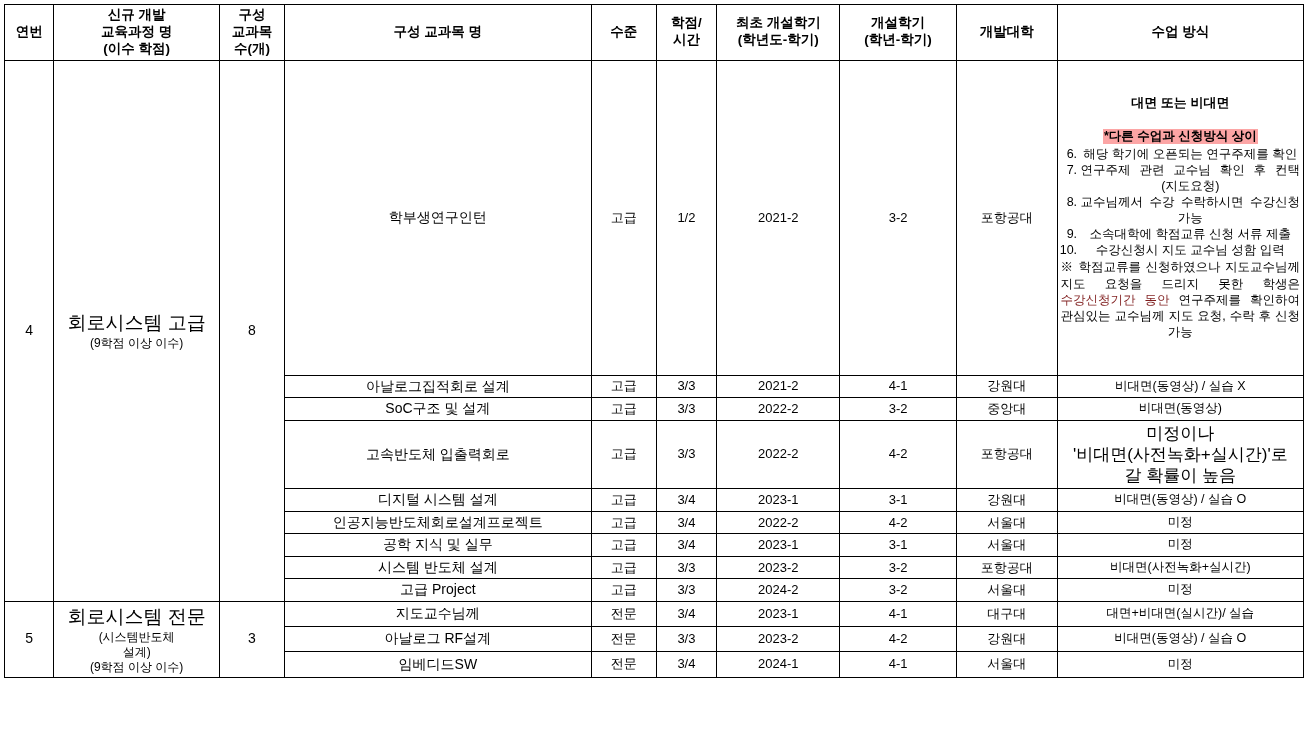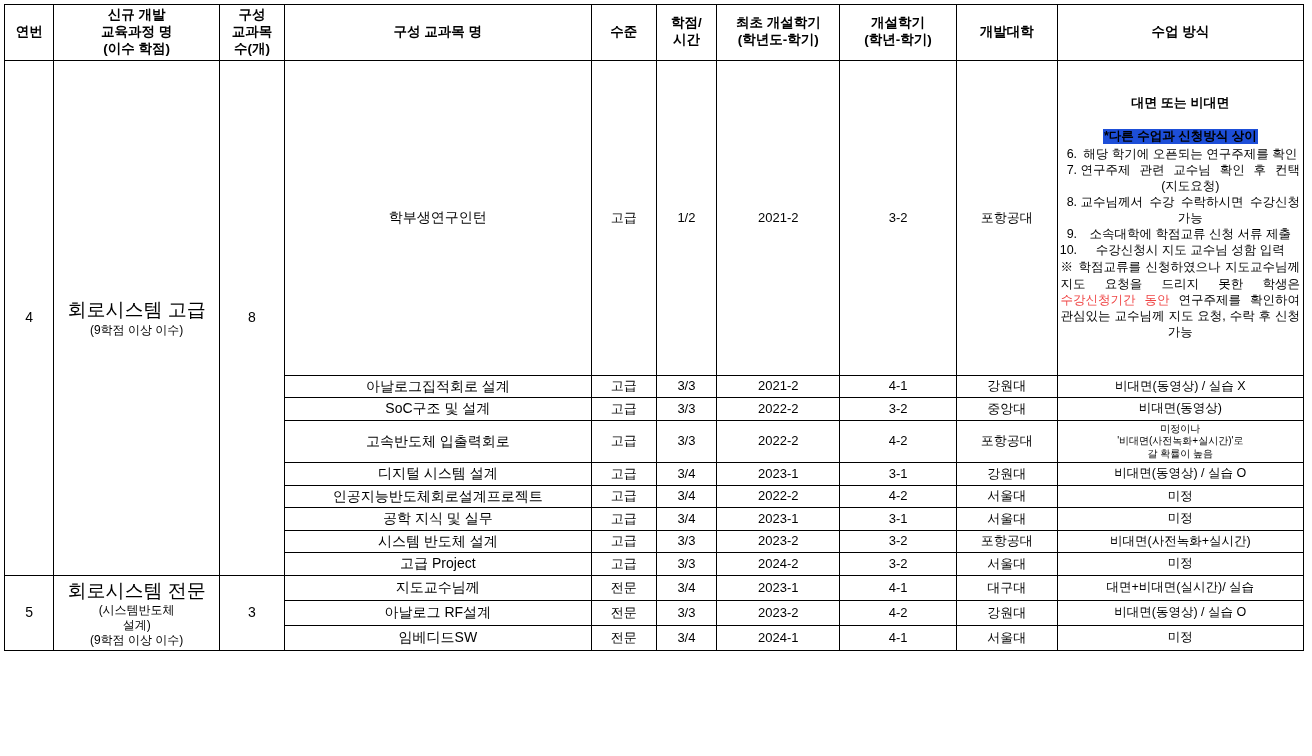--- a/index.html
+++ b/index.html
@@ -73,21 +73,21 @@
     padding: 3px 4px 4px 4px;
   }
   .method-title {
     font-weight: bold;
     font-size: 13px;
     margin-bottom: 18px;
   }
   .method-note {
     font-weight: bold;
     font-size: 12.5px;
-    background: #1d4ed8;
+    background: #fca5a5;
     display: inline-block;
     padding: 0 1px;
     margin-bottom: 2px;
   }
   ol.method-list {
     margin: 0;
     padding: 0 0 0 20px;
     text-align: left;
     list-style-position: outside;
   }
@@ -99,28 +99,28 @@
     text-align-last: center;
   }
   .method-tail {
     text-align: justify;
     text-align-last: center;
     font-size: 12.5px;
     line-height: 1.3;
     margin-top: 1px;
   }
   .hl-blue {
-    color: #ef4444;
+    color: #7f1d1d;
   }
   .small-note {
     font-size: 12.5px;
     line-height: 1.3;
   }
   .multiline {
-    font-size: 10px;
+    font-size: 17px;
     line-height: 1.3;
   }
   .tall-row td { height: 310px; }
 </style>
 </head>
 <body>
 
 <div class="sheet">
   <table class="grid">
     <colgroup>

